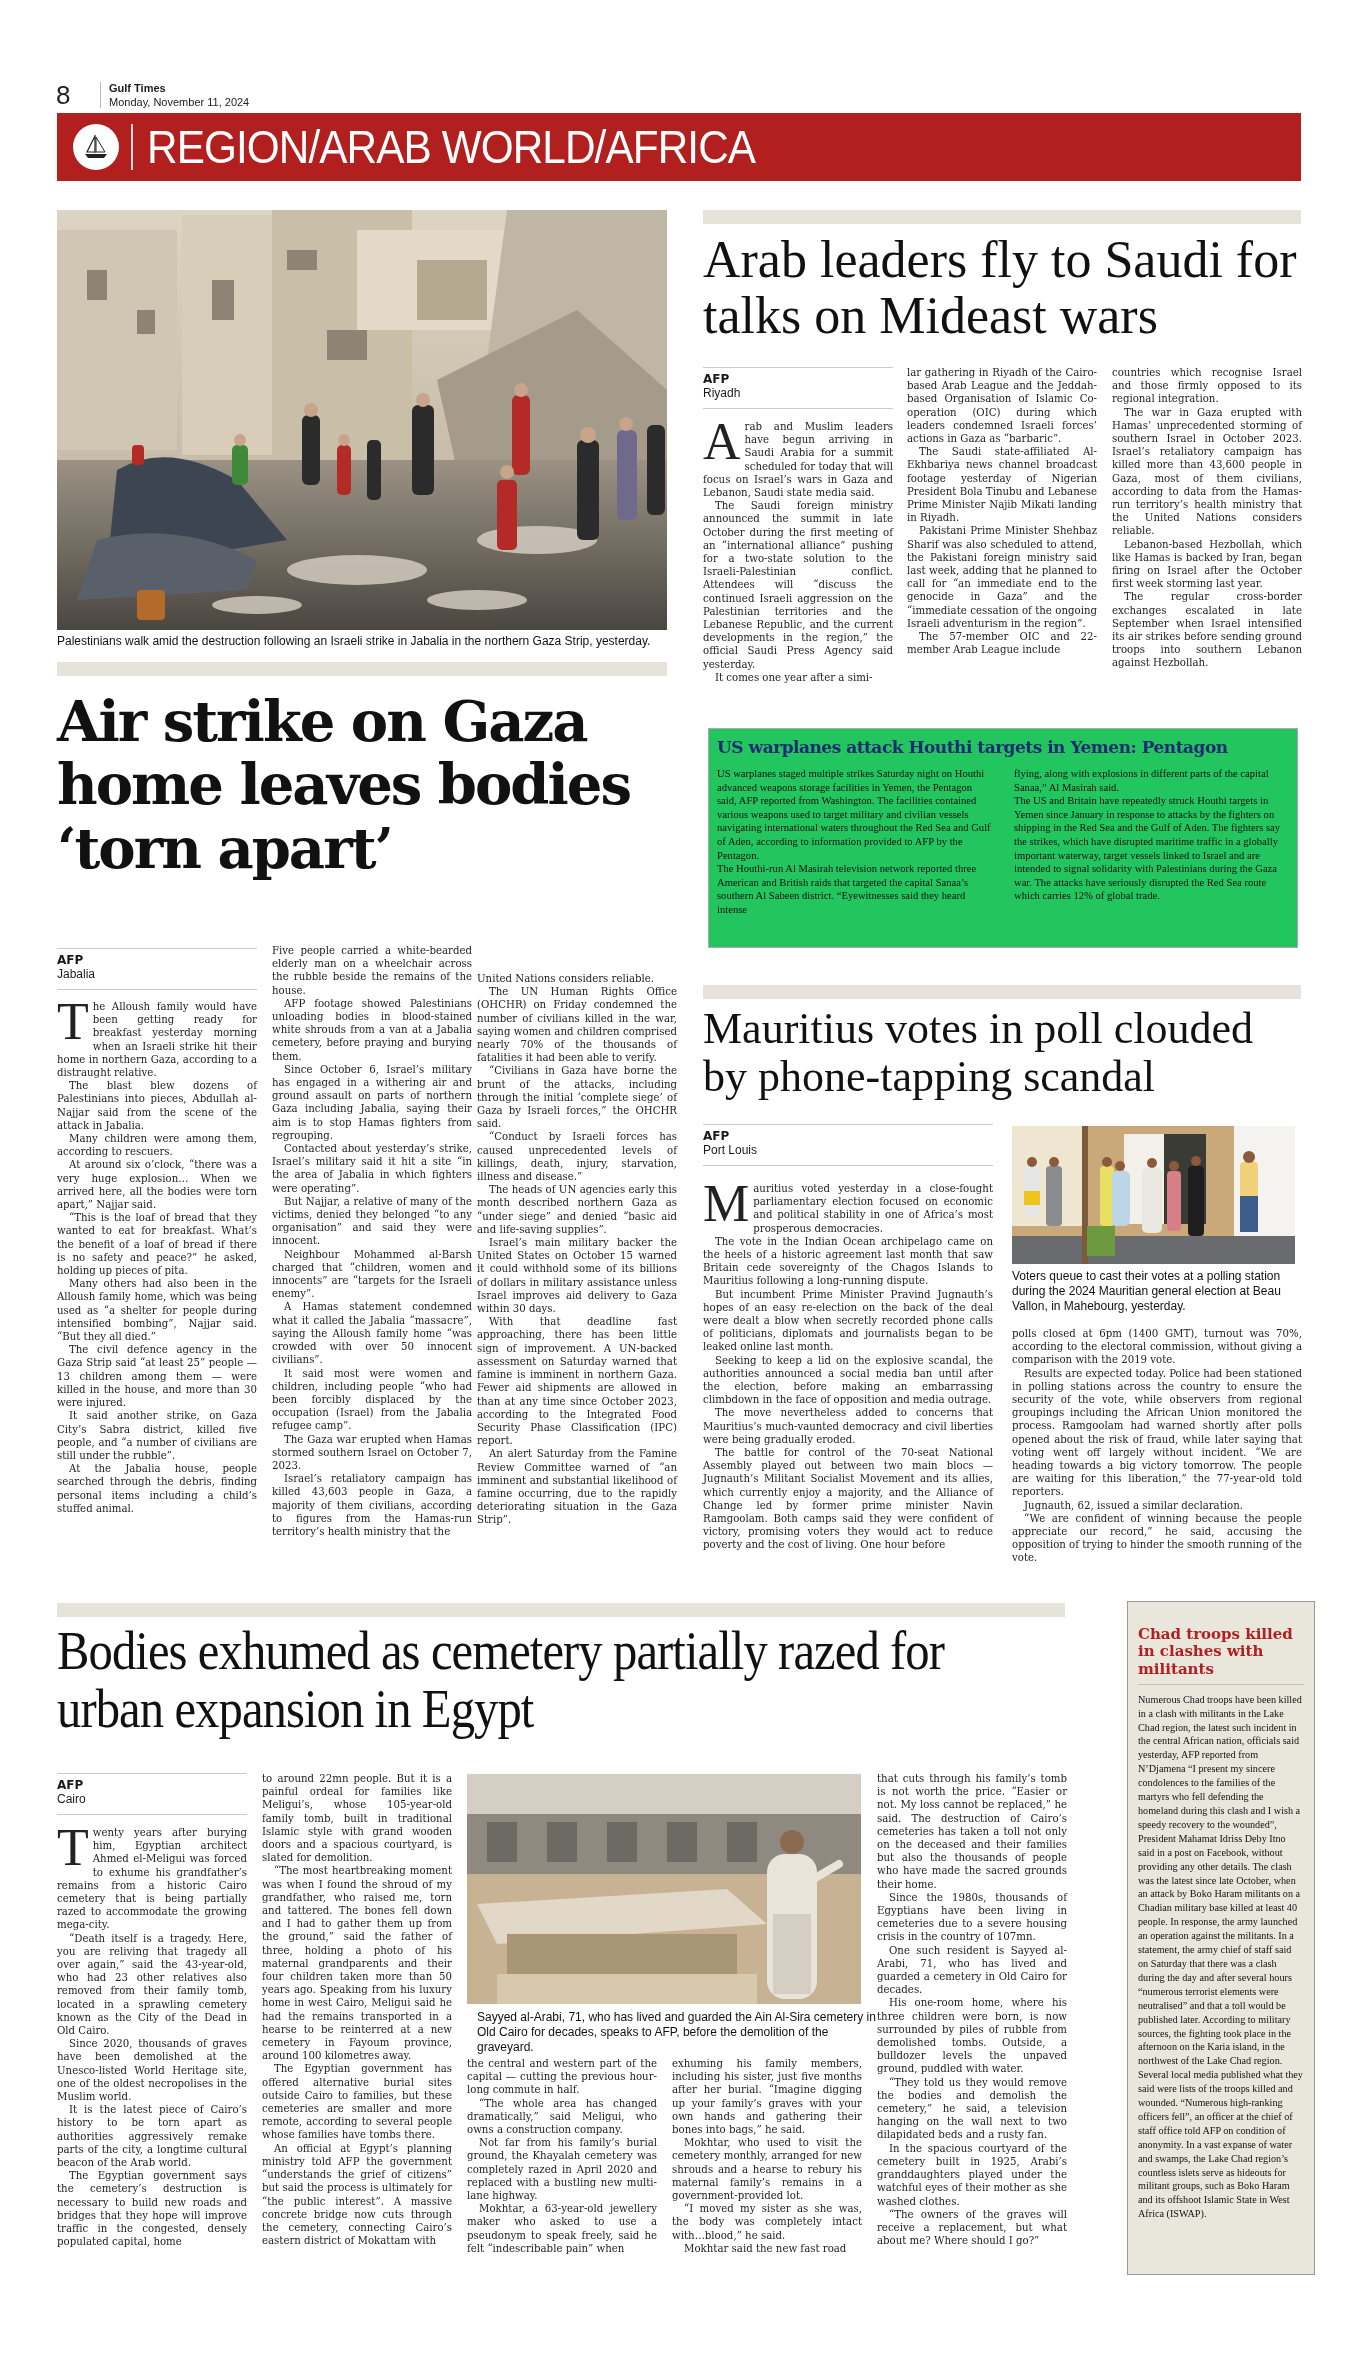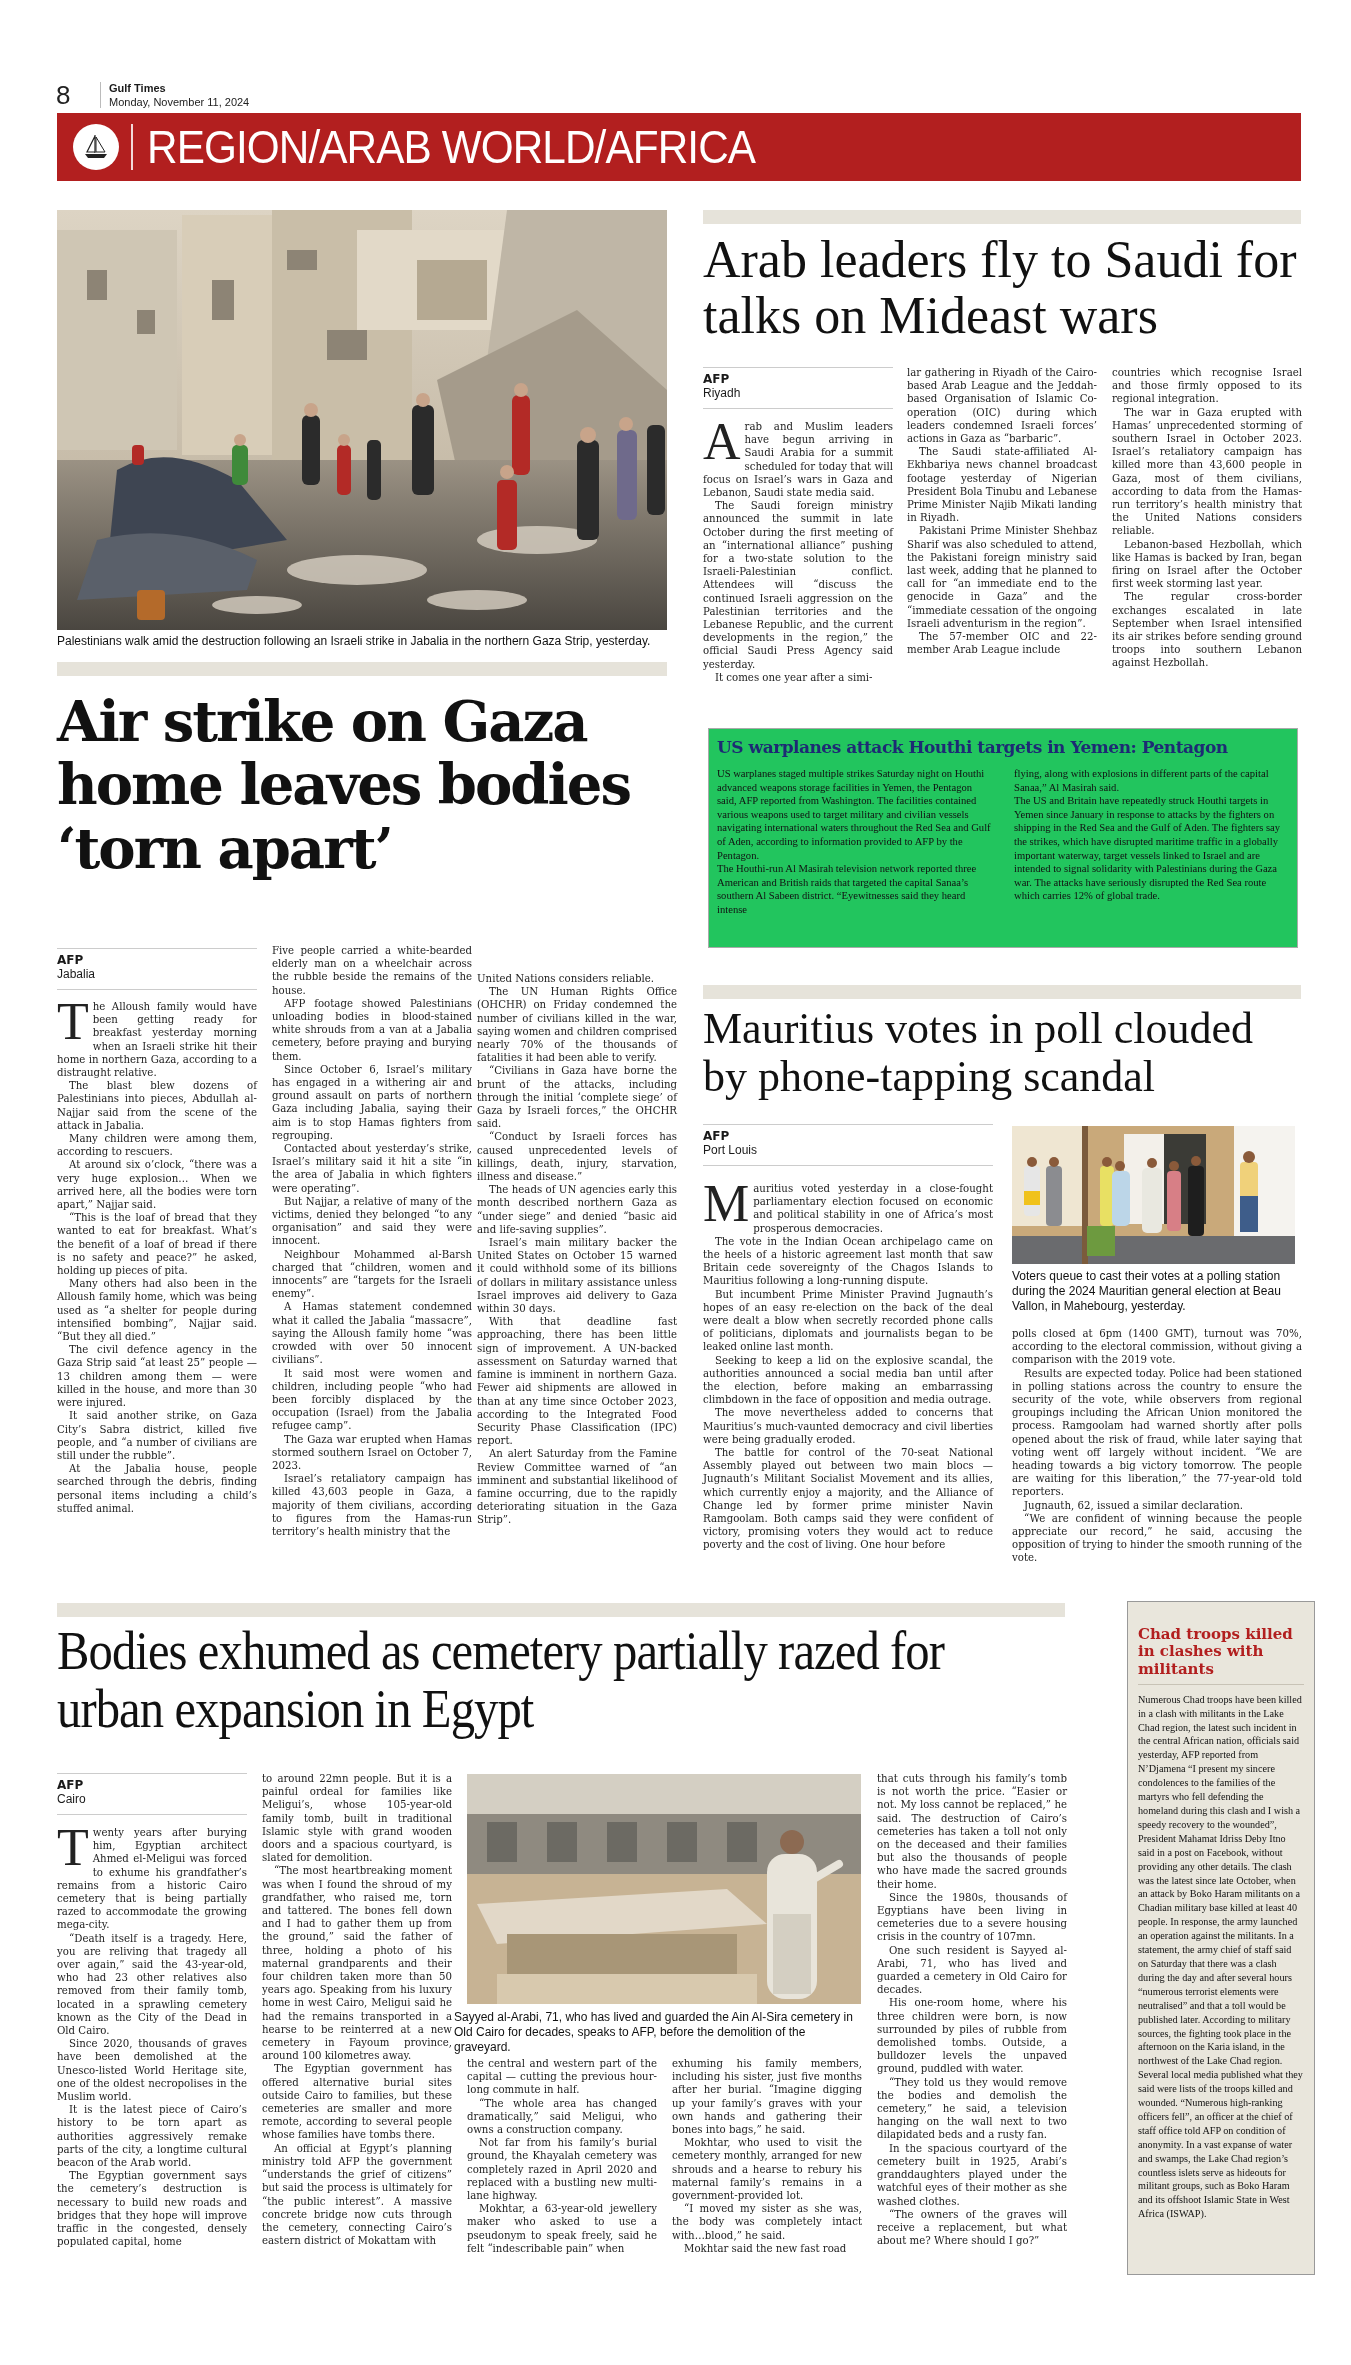--- a/index.html
+++ b/index.html
@@ -316,21 +316,21 @@
     <rect x="0" y="100" width="394" height="130" fill="#c7b394"></rect>
     <polygon points="10,130 260,115 300,150 30,170" fill="#e2d8c8"></polygon>
     <rect x="40" y="160" width="230" height="50" fill="#a89677"></rect>
     <rect x="30" y="200" width="260" height="30" fill="#d8c9ae"></rect>
     <rect x="300" y="80" width="50" height="145" rx="18" fill="#e8e4da"></rect>
     <rect x="306" y="140" width="38" height="80" fill="#d4cfc2"></rect>
     <circle cx="325" cy="68" r="12" fill="#8c6a52"></circle>
     <path d="M338 110 L372 90" stroke="#e8e4da" stroke-width="8" stroke-linecap="round"></path>
   </svg>
 </div>
-<div class="abs caption" style="left:454px;top:2010px;width:400px;">Sayyed al-Arabi, 71, who has lived and guarded the Ain Al-Sira cemetery in Old Cairo for decades, speaks to AFP, before the demolition of the graveyard.</div>
+<div class="abs caption" style="left:477px;top:2010px;width:400px;">Sayyed al-Arabi, 71, who has lived and guarded the Ain Al-Sira cemetery in Old Cairo for decades, speaks to AFP, before the demolition of the graveyard.</div>
 <div class="abs col" style="left:467px;top:2057px;width:190px;">
     <div>
       <p class="first">the central and western part of the capital — cutting the previous hour-long commute in half.</p>
       <p>“The whole area has changed dramatically,” said Meligui, who owns a construction company.</p>
       <p>Not far from his family’s burial ground, the Khayalah cemetery was completely razed in April 2020 and replaced with a bustling new multi-lane highway.</p>
       <p>Mokhtar, a 63-year-old jewellery maker who asked to use a pseudonym to speak freely, said he felt “indescribable pain” when</p>
     </div>
   </div>
 <div class="abs col" style="left:672px;top:2057px;width:190px;">
     <div>

